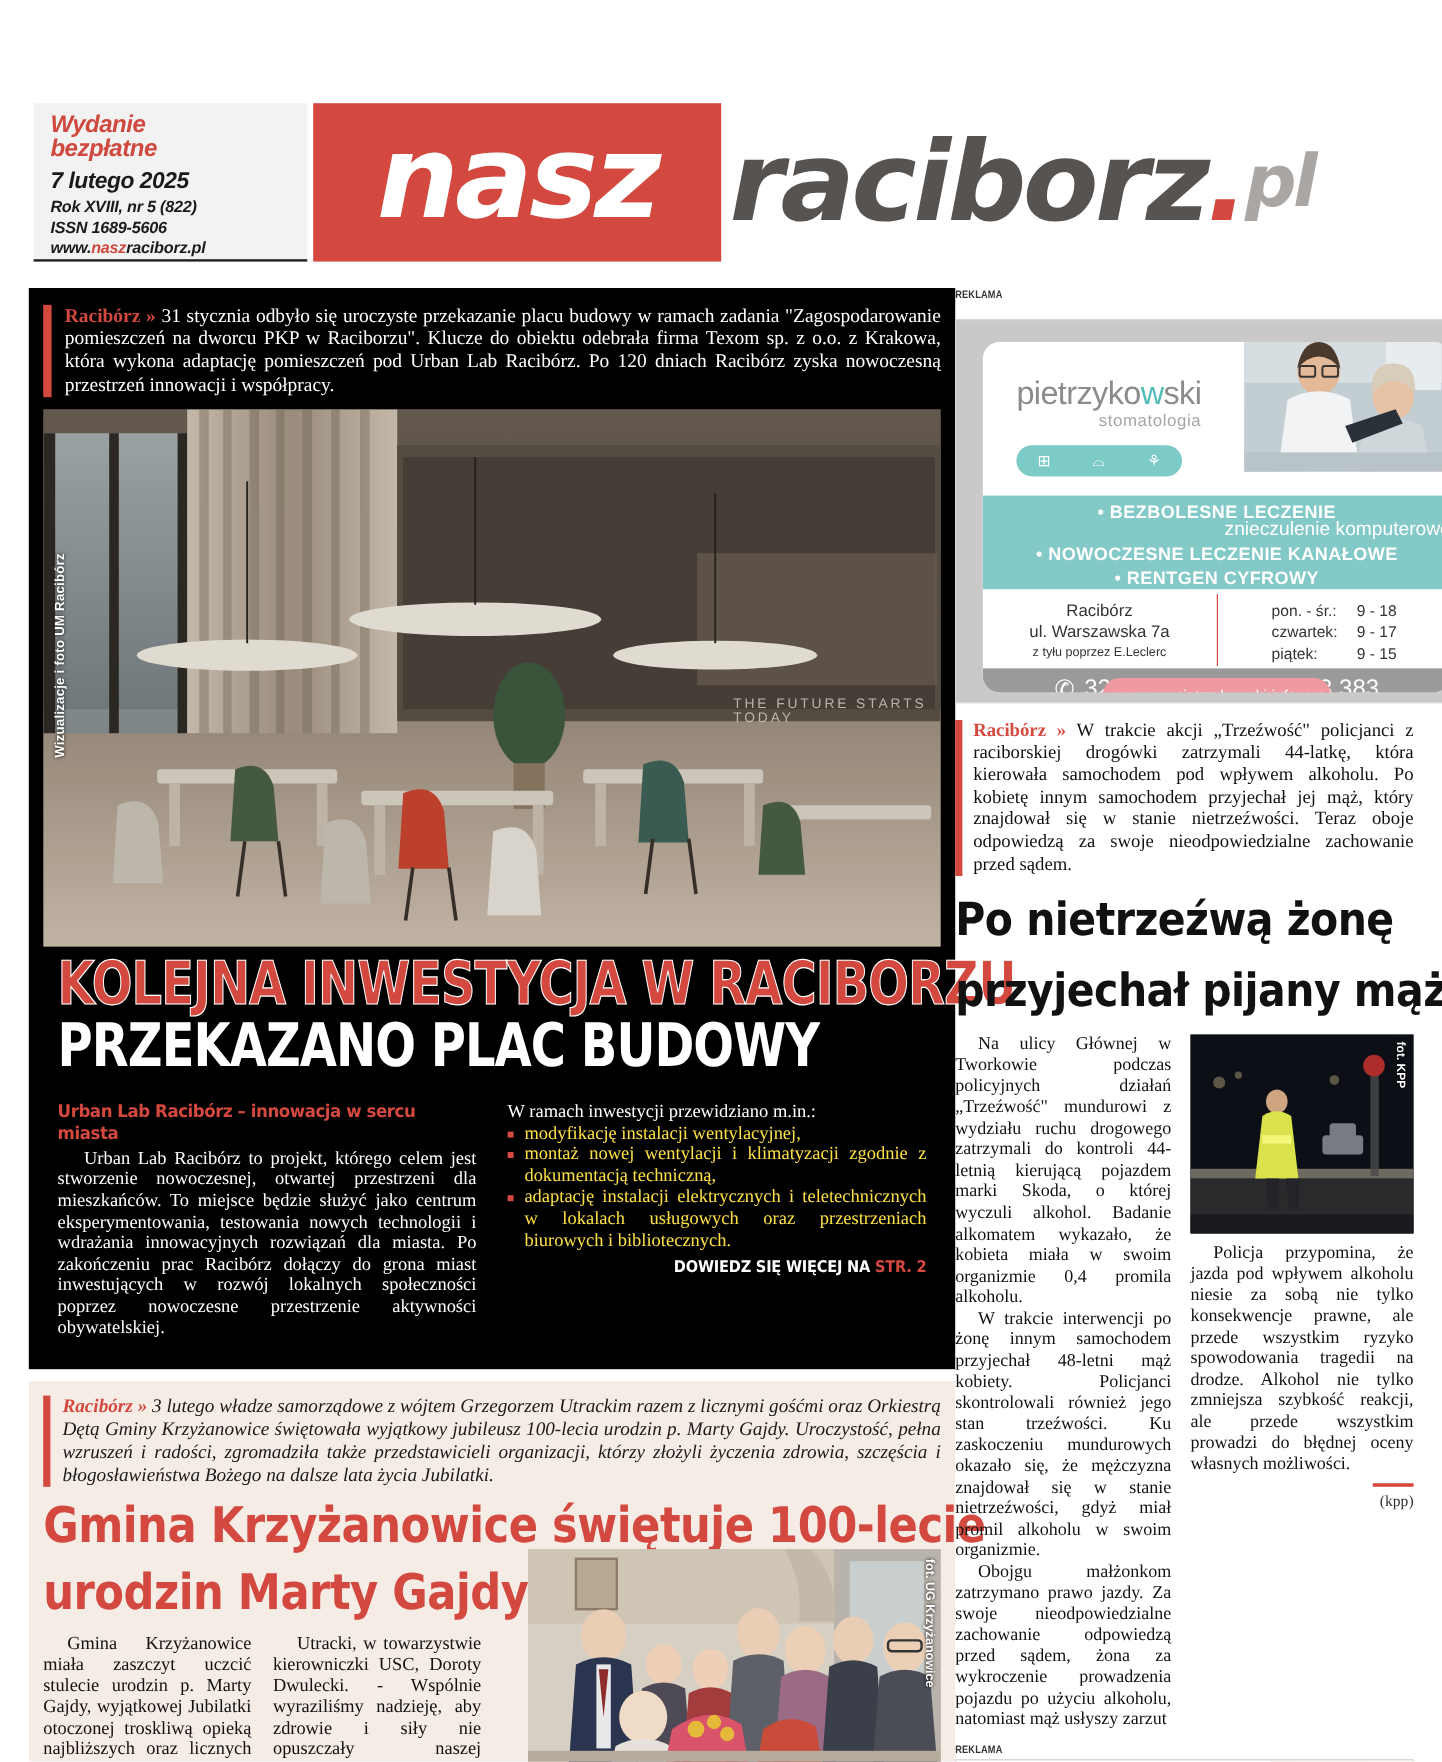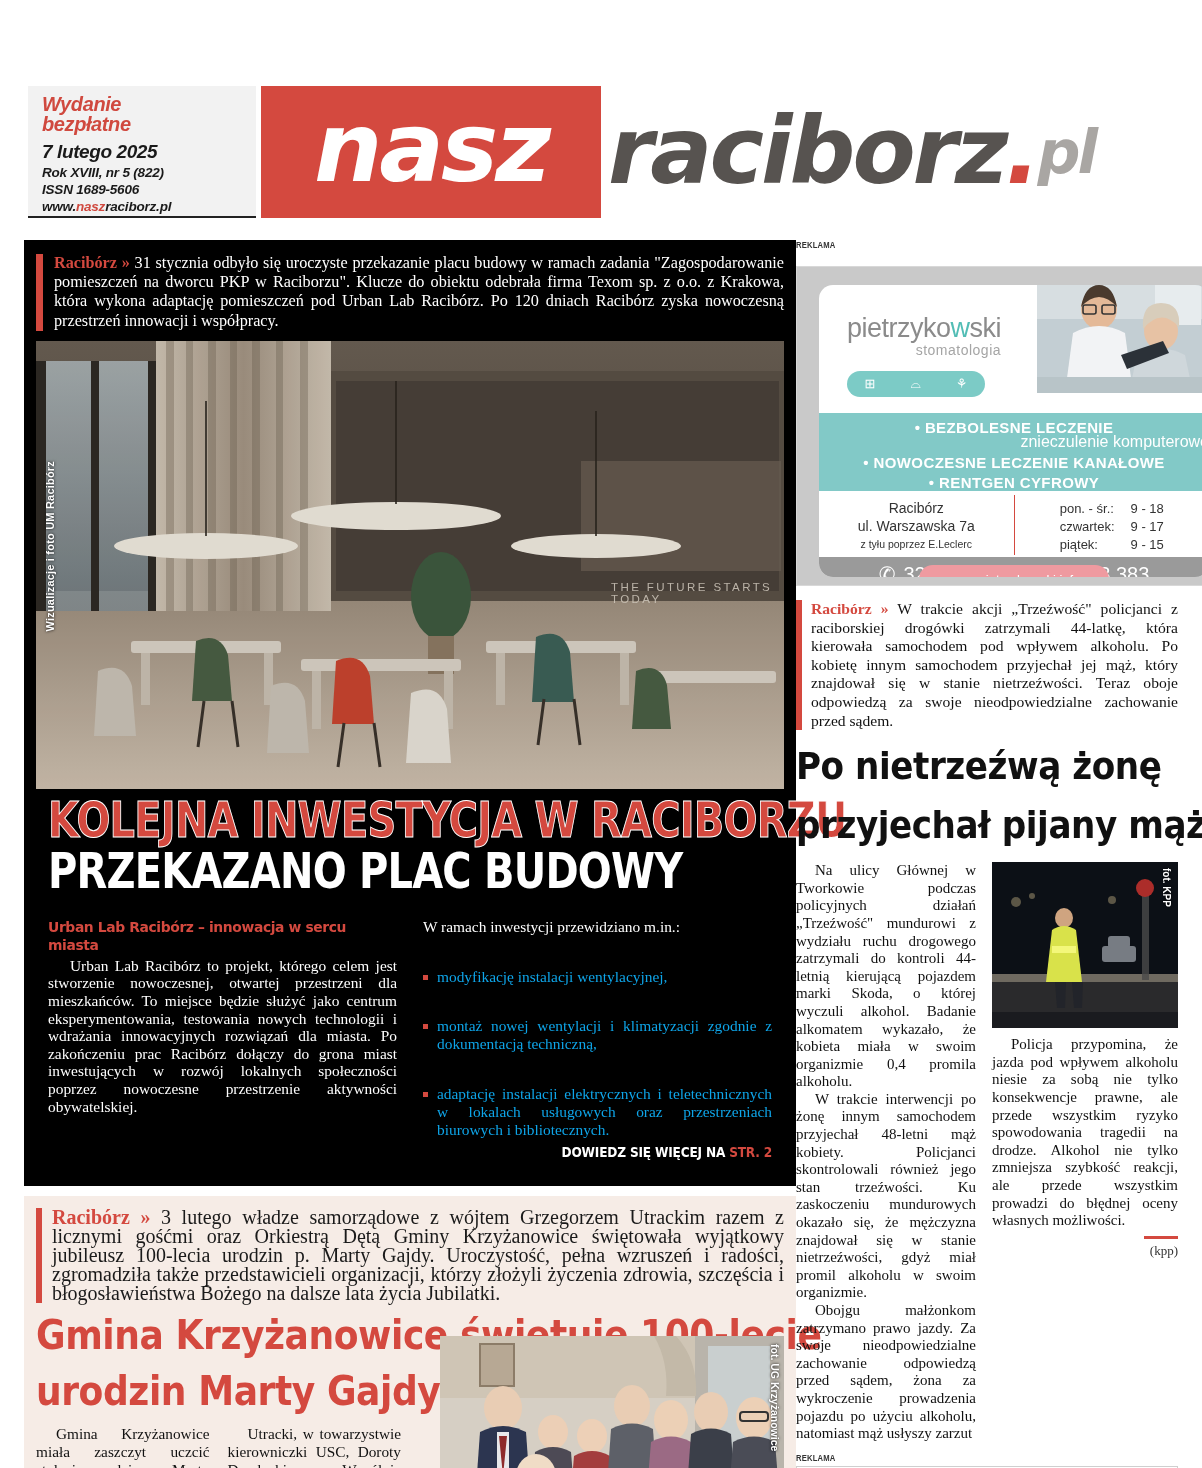--- a/index.html
+++ b/index.html
@@ -93,33 +93,33 @@
     transform:scaleX(0.80); transform-origin:left center; white-space:nowrap;
   }
 
   
   .lead-body { background:#000; display:flex; padding:6px 12px 14px 12px; gap:26px; }
   .lb-col { flex:1; }
   .lb-title { color:#d4493f; font-family:"DejaVu Sans", sans-serif; font-weight:bold; font-size:14.6px; line-height:18px; letter-spacing:-0.4px; transform:scaleX(0.95); transform-origin:left;}
   .lb-p { color:#fff; font-size:15.4px; line-height:17.6px; text-align:justify; text-indent:22px; margin-top:3px;}
   .lb-intro { color:#fff; font-size:15.4px; line-height:17.8px; }
   .lb-list { list-style:none; margin-top:0; }
-  .lb-list li { color:#0ea5e9; font-size:15.4px; line-height:17.8px; padding-left:14px; position:relative; text-align:justify;margin-top:32px;}
+  .lb-list li { color:#fde047; font-size:15.4px; line-height:17.8px; padding-left:14px; position:relative; text-align:justify;}
   .lb-list li:before { content:""; position:absolute; left:0; top:7px; width:5px; height:5px; background:#d4493f; }
   .more {
     text-align:right; margin-top:6px; color:#fff; font-family:"DejaVu Sans", sans-serif;
     font-weight:bold; font-size:13.5px; letter-spacing:-0.2px; transform:scaleX(0.9); transform-origin:right;
   }
   .more .r { color:#d4493f; }
 
   
   .story2 { margin-top:10px; background:#f6ece6; padding:12px 12px 10px 12px; position:relative;}
   .s2-lead { display:flex; }
   .s2-bar { flex:0 0 6px; background:#d4493f; margin-right:10px; }
-  .s2-lead-text { color:#1a1a1a; font-size:20px; line-height:19px; text-align:justify; }
+  .s2-lead-text { color:#1a1a1a; font-size:16px; line-height:19px; text-align:justify;font-style:italic; }
   .s2-lead-text .city { color:#d4493f; font-weight:bold; }
   .s2-hl {
     color:#d4493f; font-family:"DejaVu Sans", sans-serif; font-weight:bold; font-size:41px;
     line-height:48px; letter-spacing:-0.5px; margin-top:8px;
     transform:scaleX(0.88); transform-origin:left; white-space:nowrap;
   }
   .s2-photo {
     position:absolute; right:12px; top:140px; width:344px; height:180px; overflow:hidden;
     background:#b9a79a;
   }

